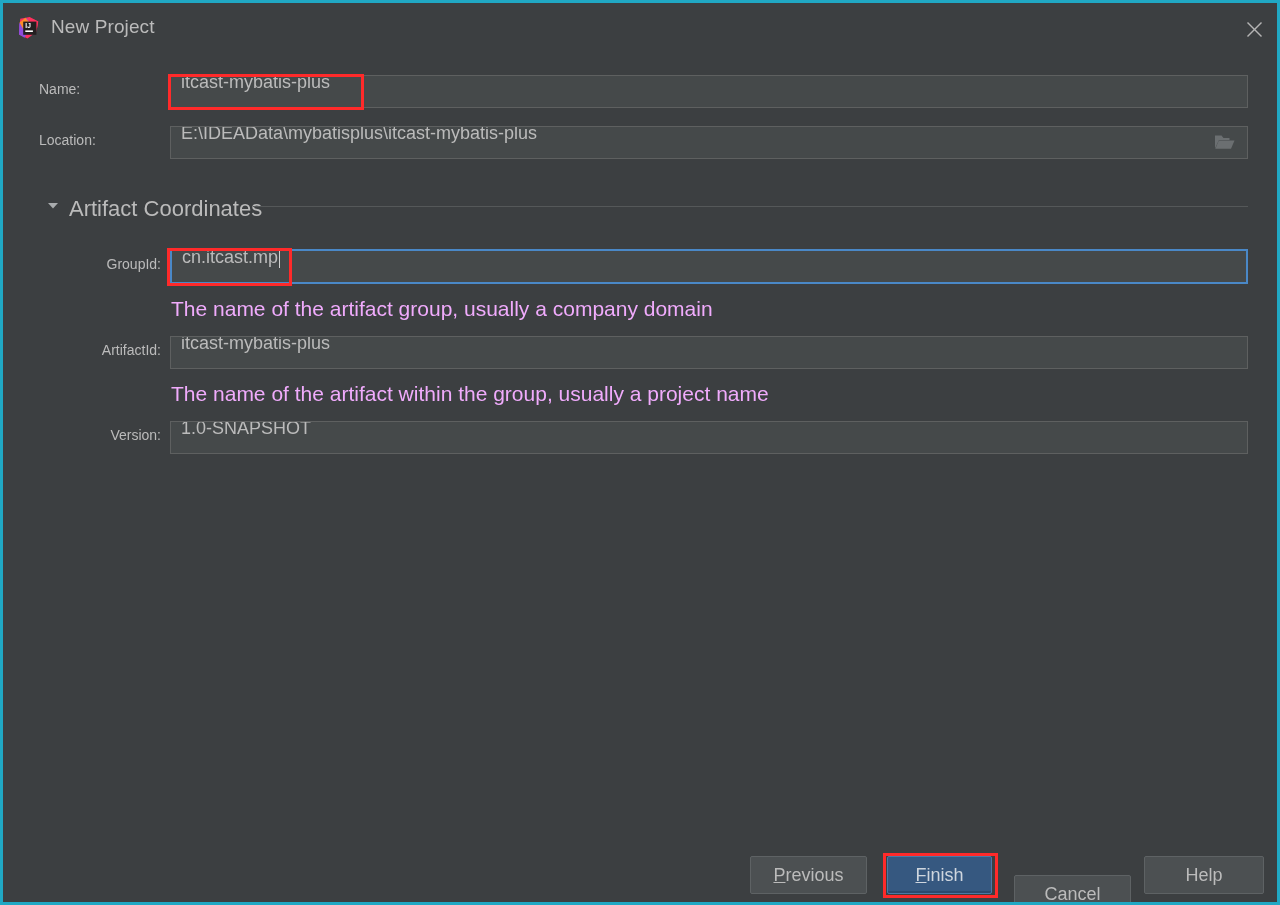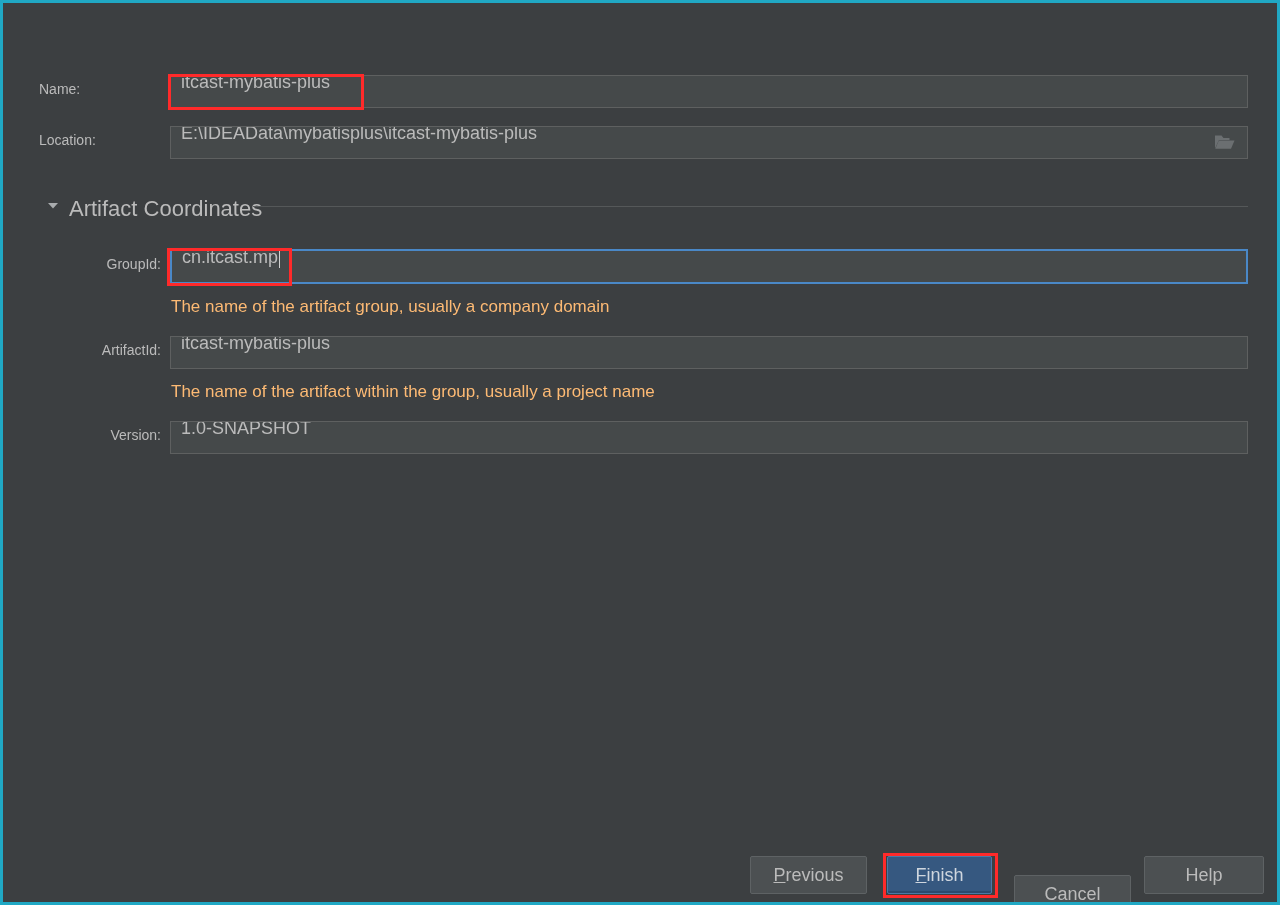--- a/index.html
+++ b/index.html
@@ -91,22 +91,22 @@
   .folder-icon {
     position: absolute;
     right: 9px; top: 50%;
     transform: translateY(-50%);
     width: 22px; height: 18px;
     cursor: pointer;
   }
 
   .hint {
     position: absolute;
-    font-size: 17px;
-    color: #fdba74;
+    font-size: 21px;
+    color: #f0abfc;
     white-space: nowrap;
   }
 
   
   .section-toggle {
     position: absolute;
     left: 42px; top: 194px;
     width: 18px; height: 18px;
     cursor: pointer;
   }
@@ -157,20 +157,41 @@
     border: 3px solid #ff2a2a;
     pointer-events: none;
     background: transparent;
   }
 </style>
 </head>
 <body>
 
 <div id="dialog">
 
+  <div class="titlebar">
+    <span class="title-icon">
+      <svg width="24" height="24" viewBox="0 0 24 24">
+        <path d="M3.2 2.8 L12.6 1 L21.2 5.6 L19 16.2 L10.5 22.5 L2 18.4 Z" fill="#fe315d"></path>
+        <path d="M2.2 7.5 L10 2.2 L14.4 9.5 L7.5 21.8 L2 18.4 Z" fill="#8e4ddc"></path>
+        <path d="M12 1.2 L21.2 5.6 L20.2 12 L12.8 9 Z" fill="#fe315d"></path>
+        <path d="M10.5 4.5 L21.5 8.5 L19.6 17.8 L8.8 22.6 Z" fill="#21d789" opacity="0"></path>
+        <path d="M2.5 6.5 L8.5 1.8 L12.5 6.5 L6.2 13 Z" fill="#fd8b28"></path>
+        <rect x="6.2" y="5.6" width="13.2" height="13.2" fill="#231f20"></rect>
+        <text x="8.3" y="12.4" font-family="'Liberation Sans', sans-serif" font-size="6.6" font-weight="bold" fill="#ffffff">IJ</text>
+        <rect x="8.3" y="14.4" width="7.6" height="1.6" fill="#ffffff"></rect>
+      </svg>
+    </span>
+    <span class="title-text">New Project</span>
+    <span class="close-btn">
+      <svg width="17" height="17" viewBox="0 0 17 17">
+        <line x1="1.5" y1="1.5" x2="15.5" y2="15.5" stroke="#b4b4b4" stroke-width="1.4"></line>
+        <line x1="15.5" y1="1.5" x2="1.5" y2="15.5" stroke="#b4b4b4" stroke-width="1.4"></line>
+      </svg>
+    </span>
+  </div>
 
   <div class="label" style="left:36px; top:78px;">Name:</div>
   <div class="field" style="left:167px; top:72px; width:1078px; height:33px;">itcast-mybatis-plus</div>
 
   <div class="label" style="left:36px; top:129px;">Location:</div>
   <div class="field" style="left:167px; top:123px; width:1078px; height:33px;">
     <span>E:\IDEAData\mybatisplus\itcast-mybatis-plus</span>
   </div>
   <span class="folder-icon" style="left:1211px; top:139px;">
     <svg width="22" height="18" viewBox="0 0 22 18">

